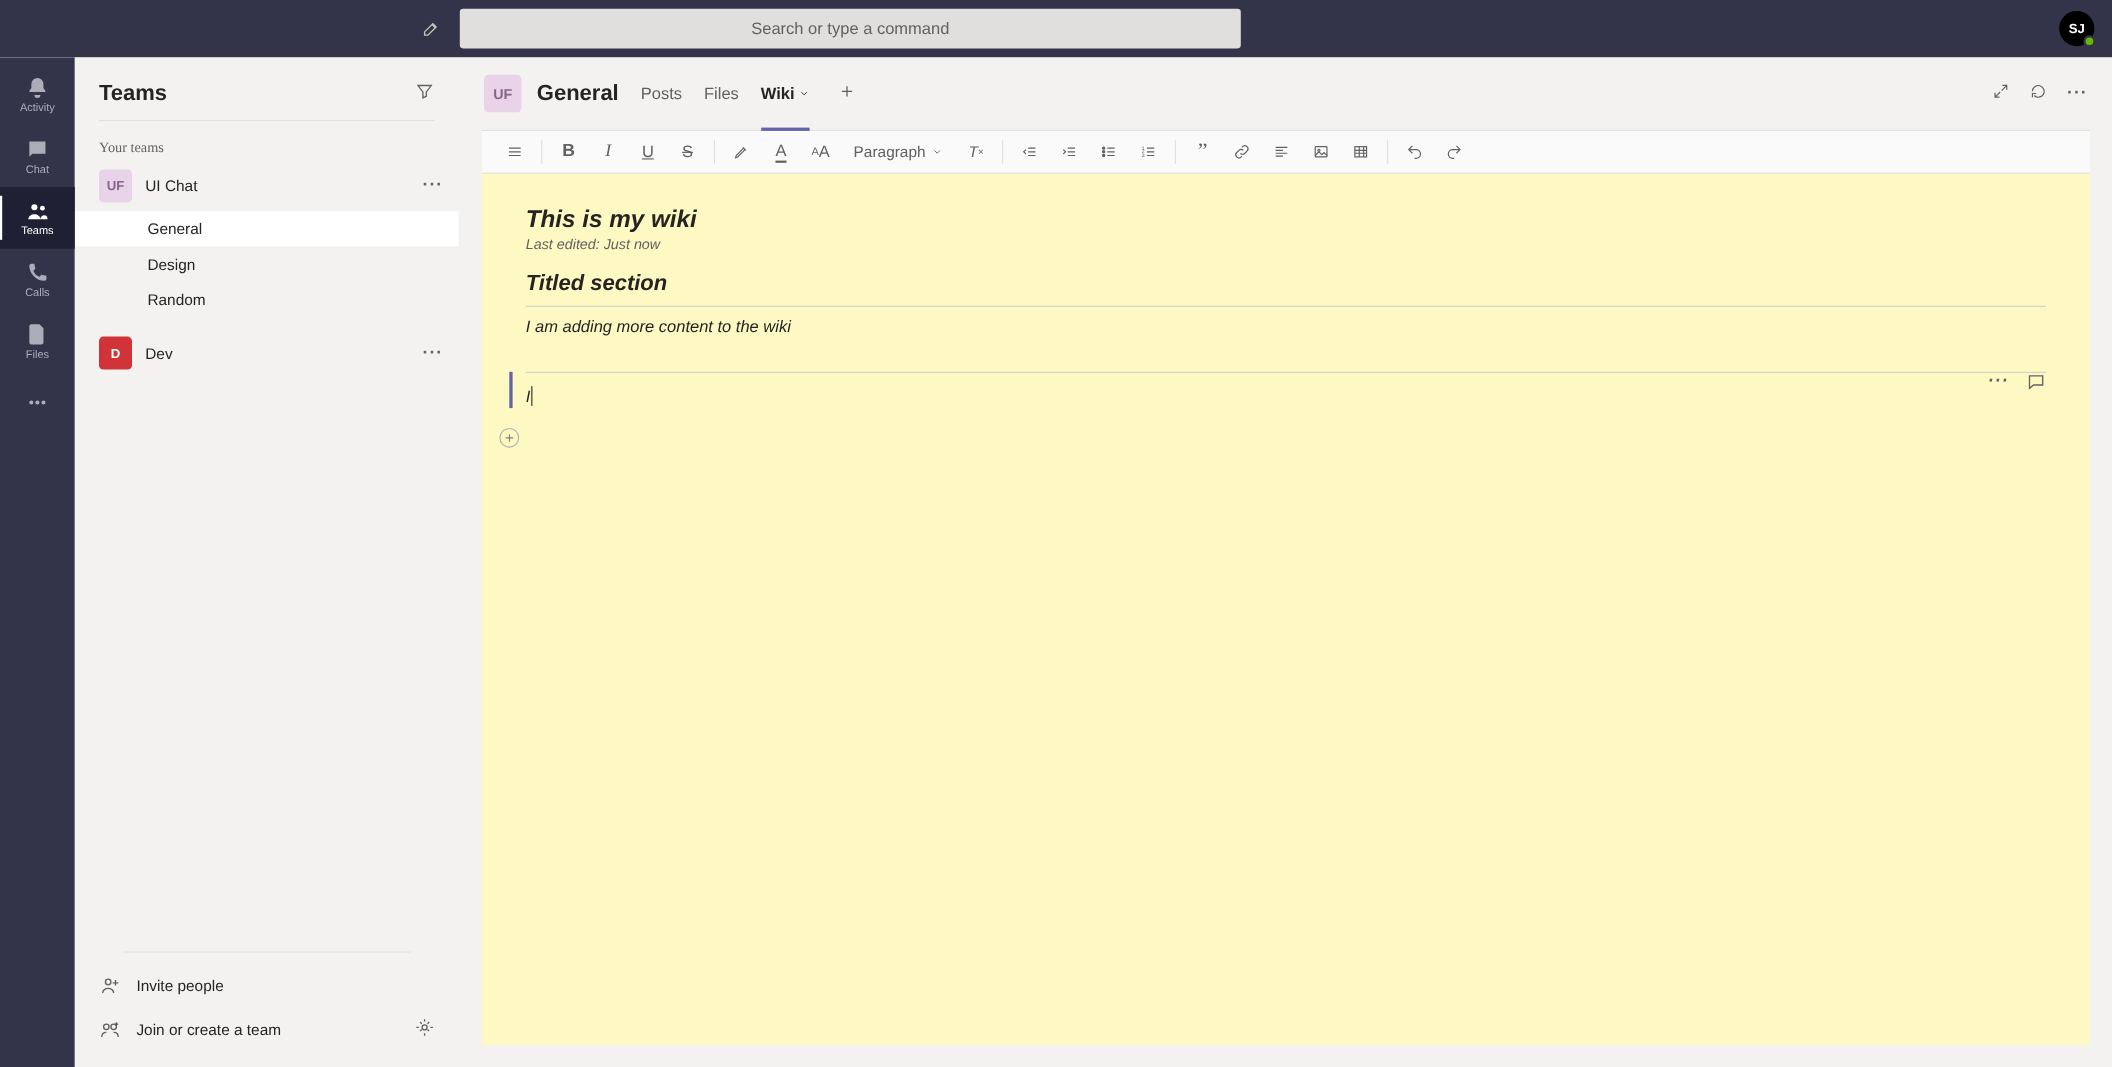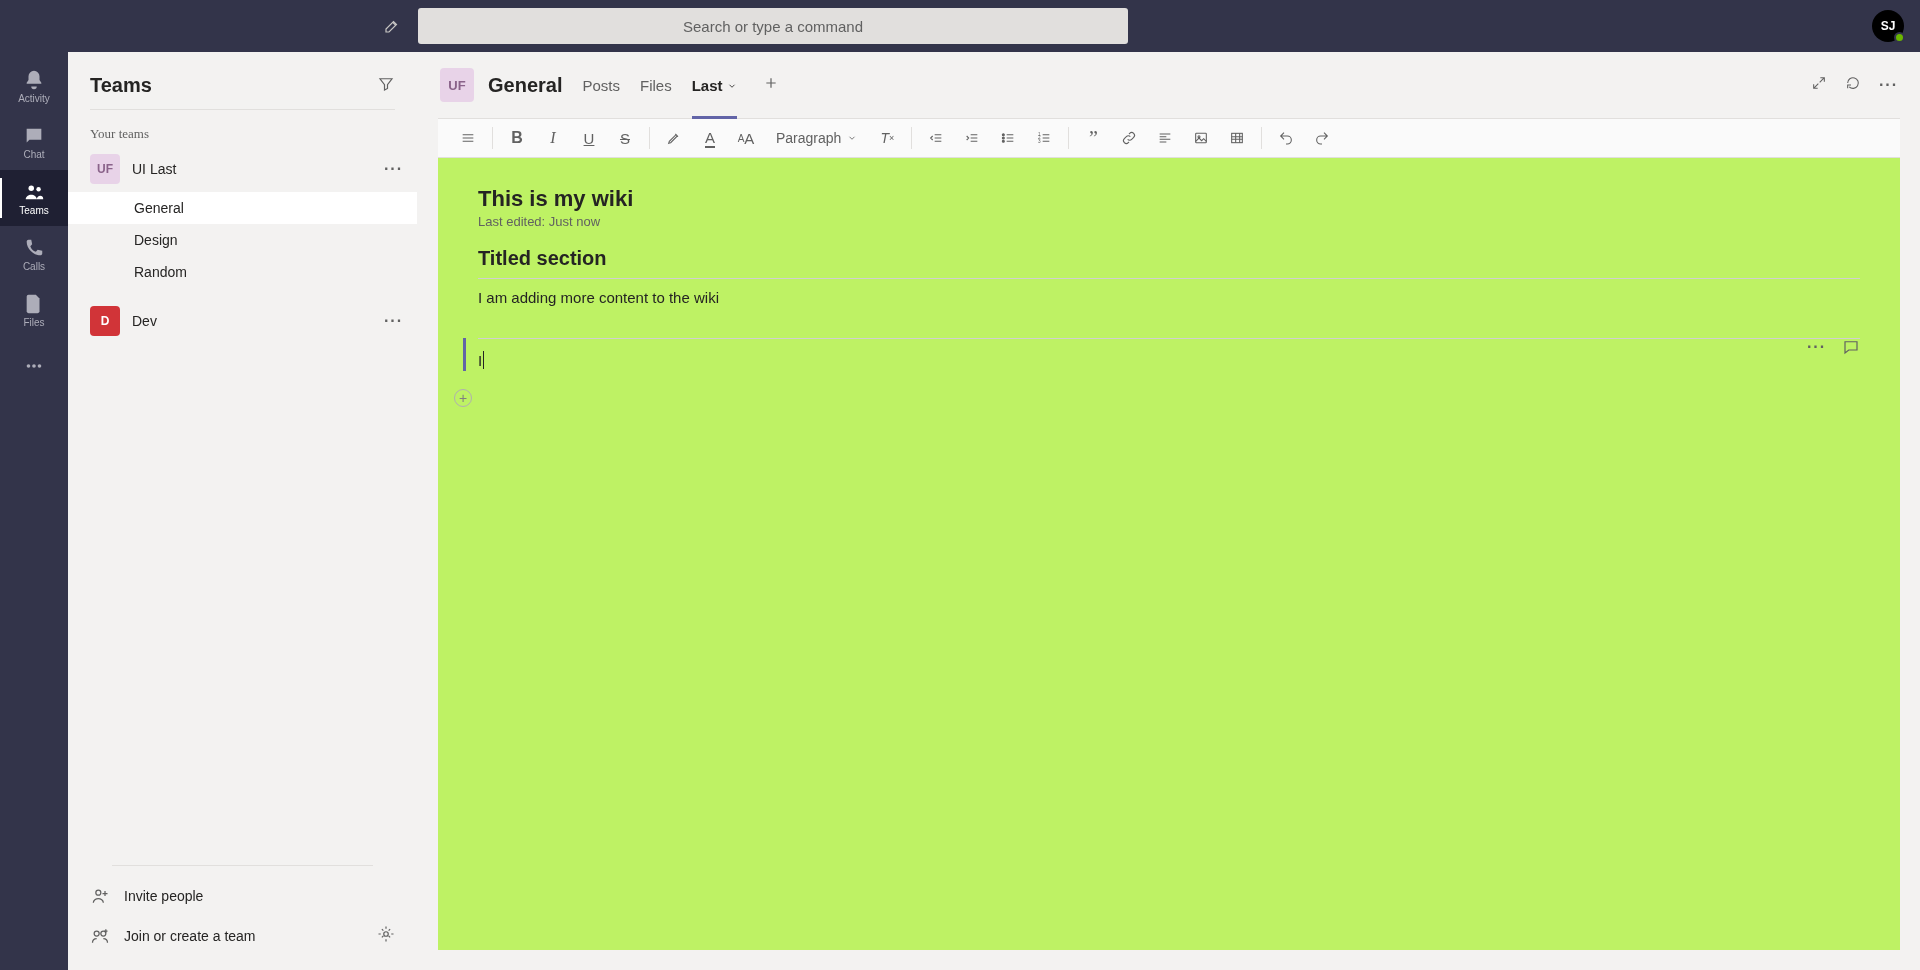--- a/index.html
+++ b/index.html
@@ -62,21 +62,21 @@
 .chan-actions { margin-left: auto; display: flex; gap: 18px; color: #616161; align-items: center; }
 .chan-actions > * { cursor: pointer; }
 
 
 .toolbar { height: 40px; background: #fafafa; border: 1px solid #e1dfdd; border-left: none; border-right: none; margin: 0 20px 0 20px; display: flex; align-items: center; padding: 0 14px; gap: 4px; color: #616161; }
 .tb-btn { width: 32px; height: 30px; display: flex; align-items: center; justify-content: center; cursor: pointer; border-radius: 2px; }
 .tb-sep { width: 1px; height: 22px; background: #e1dfdd; margin: 0 4px; }
 .tb-para { display: flex; align-items: center; gap: 6px; padding: 0 10px; font-size: 14px; cursor: pointer; }
 
 
-.wiki-body { flex: 1; background: #bef264; margin: 0 20px 20px 20px; padding: 28px 40px; overflow: auto; position: relative; }
+.wiki-body { flex: 1; background: #fef9c3; margin: 0 20px 20px 20px; padding: 28px 40px; overflow: auto; position: relative; font-style: italic; }
 .wiki-title { font-size: 22px; font-weight: 700; color: #252423; }
 .wiki-meta { font-size: 13px; color: #616161; margin-top: 2px; margin-bottom: 18px; }
 .section-title { font-size: 20px; font-weight: 600; color: #252423; margin-top: 6px; }
 .section-hr { border: none; border-top: 1px solid #d0d0d0; margin: 8px 0 10px 0; }
 .section-body { font-size: 15px; color: #252423; margin-bottom: 32px; }
 .section-active { border-left: 3px solid #6264a7; padding-left: 12px; margin-left: -15px; position: relative; }
 .section-actions { position: absolute; right: 0; top: 0; display: flex; gap: 16px; color: #616161; }
 .section-actions > * { cursor: pointer; }
 .cursor-line { font-size: 15px; color: #252423; display: flex; align-items: center; min-height: 22px; }
 .text-cursor { display: inline-block; width: 1px; height: 18px; background: #252423; animation: blink 1s step-end infinite; margin-left: 1px; }
@@ -154,21 +154,21 @@
         <svg width="18" height="18" viewBox="0 0 24 24" fill="none" stroke="currentColor" stroke-width="1.6">
             <path d="M4 5h16l-6 8v5l-4 2v-7L4 5z"></path>
           </svg>
       </div>
     </div>
     <hr class="sidebar-divider" style="margin-top:0">
     <div class="sidebar-section">Your teams</div>
 
     <div class="team-row">
       <div class="team-avatar uf">UF</div>
-      <div class="team-name">UI Last</div>
+      <div class="team-name">UI Chat</div>
       <div class="team-more">···</div>
     </div>
     <div class="channel-row active">General</div>
     <div class="channel-row">Design</div>
     <div class="channel-row">Random</div>
 
     <div class="team-row" style="margin-top:10px;">
       <div class="team-avatar d">D</div>
       <div class="team-name">Dev</div>
       <div class="team-more">···</div>
@@ -205,21 +205,21 @@
   </div>
 
   <div class="content">
     <div class="chan-header">
       <div class="chan-avatar">UF</div>
       <div class="chan-title">General</div>
       <div class="tabs">
         <div class="tab">Posts</div>
         <div class="tab">Files</div>
         <div class="tab active">
-          <span>Last</span>
+          <span>Wiki</span>
           <span class="tab-chev">
             <svg width="10" height="10" viewBox="0 0 24 24" fill="none" stroke="currentColor" stroke-width="2">
                 <path d="M6 9l6 6 6-6"></path>
               </svg>
           </span>
         </div>
         <div class="add-tab">
           <svg width="16" height="16" viewBox="0 0 24 24" fill="none" stroke="currentColor" stroke-width="1.8">
               <path d="M12 5v14M5 12h14"></path>
             </svg>

